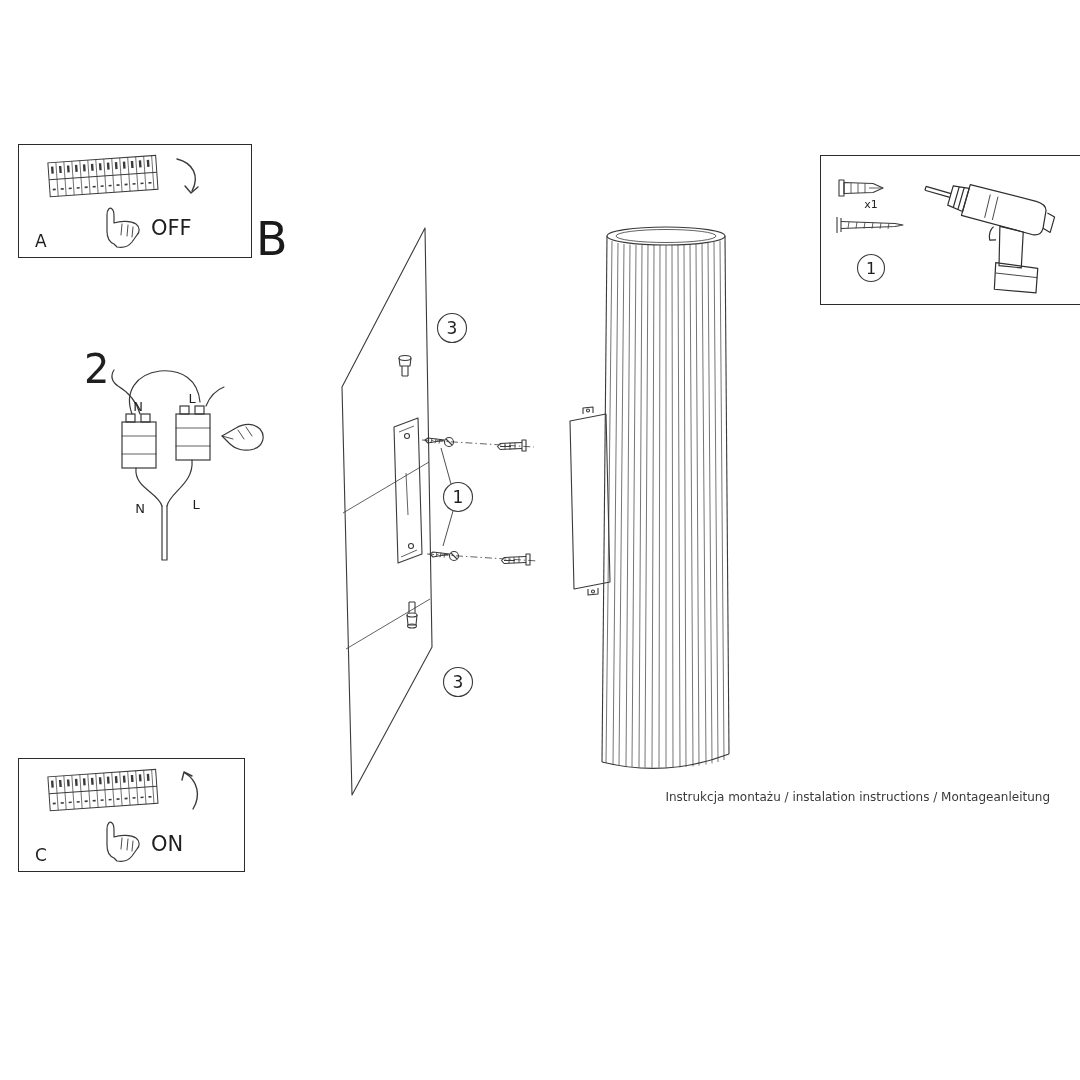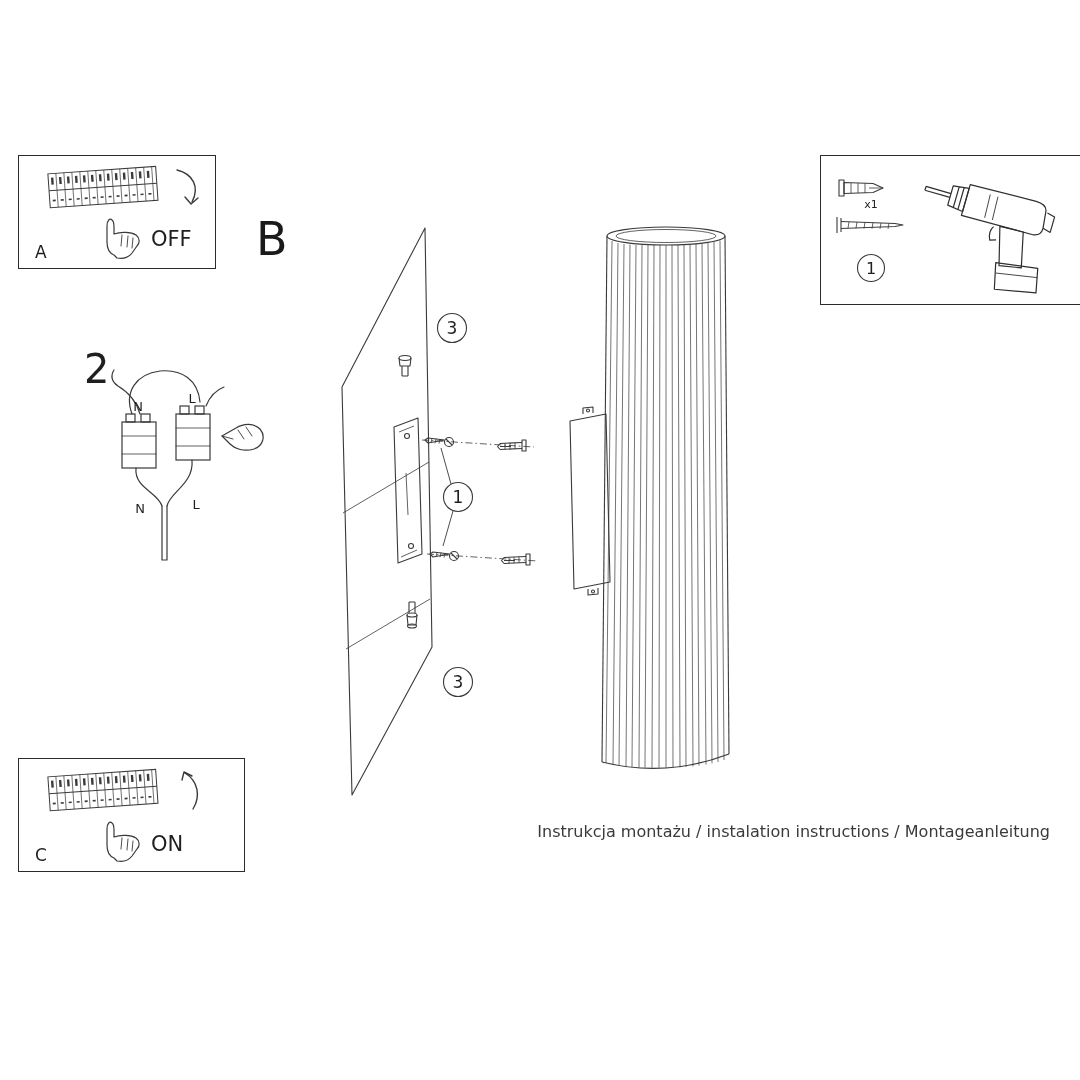--- a/index.html
+++ b/index.html
@@ -2,28 +2,28 @@
 <html><head>
 <meta charset="utf-8">
 <style>
   html,body{margin:0;padding:0;background:#fff;}
   #canvas{
     position:relative;width:1080px;height:1080px;background:#ffffff;overflow:hidden;
     font-family:"DejaVu Sans", "Liberation Sans", sans-serif;color:#1f1f1f;
   }
   .abs{position:absolute;}
   .framed{border:1px solid #2b2b2b;background:#fff;box-sizing:border-box;}
-  #box-a{left:18px;top:155px;width:198px;height:114px;}
+  #box-a{left:18px;top:144px;width:234px;height:114px;}
   #box-c{left:18px;top:758px;width:227px;height:114px;}
   #box-hw{left:820px;top:155px;width:280px;height:150px;}
   #wiring{left:70px;top:340px;width:220px;height:240px;}
   #assembly{left:330px;top:215px;width:420px;height:590px;}
   #step-b{left:256px;top:216px;font-size:46px;line-height:1;color:#1a1a1a;}
   #footer{
-    right:30px;top:823px;text-align:right;font-size:16px;line-height:17px;color:#3a3a3a;
+    right:30px;top:789px;text-align:right;font-size:12px;line-height:17px;color:#3a3a3a;
   }
   svg{display:block;}
   svg text{font-family:"DejaVu Sans", "Liberation Sans", sans-serif;fill:#1f1f1f;}
 </style>
 </head>
 <body>
 
 <div id="canvas">
 
   <div id="box-a" class="abs framed">

